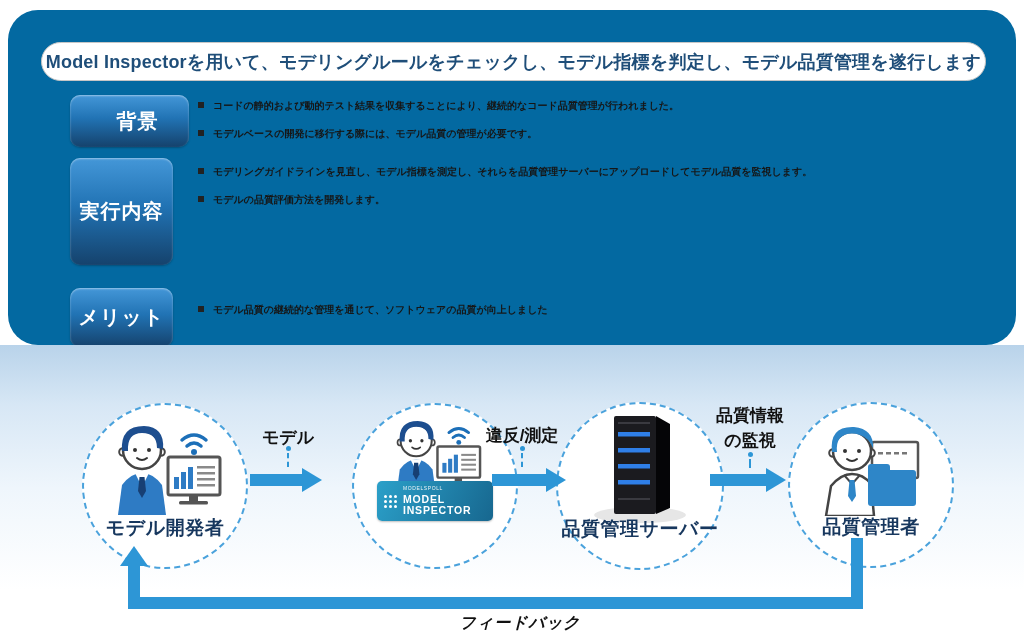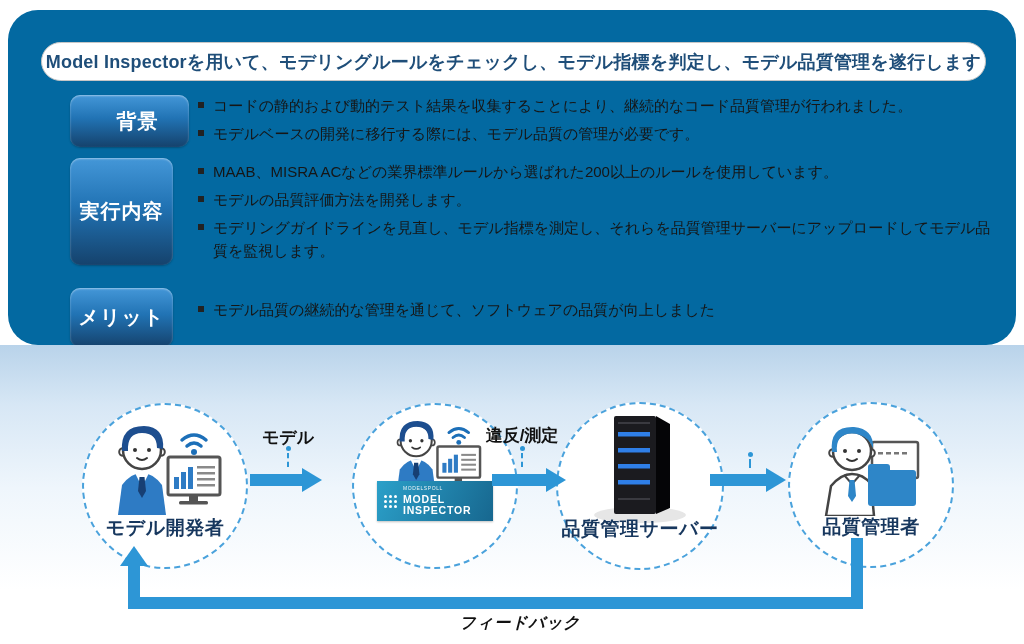--- a/index.html
+++ b/index.html
@@ -33,21 +33,21 @@
   }
   .lbl-bg{top:85px;height:52px;padding-left:16px;}
   .lbl-exec{top:148px;height:107px;}
   .lbl-merit{top:278px;height:59px;}
 
   ul.bullets{
     position:absolute;left:188px;right:24px;margin:0;padding:0;list-style:none;
   }
   ul.bullets li{
     position:relative;padding-left:17px;margin:0 0 5px 0;
-    font-size:15px;font-weight:normal;color:#161616;line-height:23px;
+    font-size:10px;font-weight:bold;color:#161616;line-height:23px;
   }
   ul.bullets li::before{
     content:"";position:absolute;left:2px;top:8px;width:6px;height:6px;background:#222;
   }
   .bl-bg{top:84px;}
   .bl-bg li{margin-bottom:1px;}
   .bl-exec{top:150px;}
   .bl-exec li{margin-bottom:6px;}
   .bl-merit{top:288px;}
 
@@ -68,21 +68,21 @@
     position:absolute;left:-10px;right:-10px;bottom:26px;text-align:center;
     font-size:19px;font-weight:bold;color:#17375E;letter-spacing:.5px;
   }
   .node-icon{position:absolute;top:16px;left:50%;transform:translateX(-50%);}
   .node-2 .node-icon{top:12px;}
   .node-3 .node-icon{top:6px;}
 
   
   .mi-badge{
     position:absolute;top:76px;left:50%;transform:translateX(-50%);
-    width:116px;height:40px;border-radius:0;
+    width:116px;height:40px;border-radius:5px;
     background:linear-gradient(115deg,#2BA0C9 0%,#17678F 100%);
     color:#fff;display:flex;align-items:center;gap:6px;
     padding:20px 7px;box-sizing:border-box;box-shadow:0 1px 2px rgba(0,0,0,.25);
   }
   .mi-dots{display:grid;grid-template-columns:repeat(3,3px);grid-auto-rows:3px;gap:2px;}
   .mi-dots i{background:#fff;border-radius:50%;display:block;}
   .mi-text{display:flex;flex-direction:column;line-height:1.05;}
   .mi-small{font-size:5px;letter-spacing:.6px;margin-bottom:2px;opacity:.9;}
   .mi-line{font-size:10.5px;font-weight:bold;letter-spacing:.8px;}
 
@@ -214,23 +214,22 @@
     </div>
     <ul class="bullets bl-bg">
       <li>コードの静的および動的テスト結果を収集することにより、継続的なコード品質管理が行われました。</li>
       <li>モデルベースの開発に移行する際には、モデル品質の管理が必要です。</li>
     </ul>
 
     <div class="section-label lbl-exec">
       <span>実行内容</span>
     </div>
     <ul class="bullets bl-exec">
-      <li>MAAB、MISRA ACなどの業界標準ルールから選ばれた200以上のルールを使用しています。</li>
+      <li>モデリングガイドラインを見直し、モデル指標を測定し、それらを品質管理サーバーにアップロードしてモデル品質を監視します。</li>
       <li>モデルの品質評価方法を開発します。</li>
-      <li>モデリングガイドラインを見直し、モデル指標を測定し、それらを品質管理サーバーにアップロードしてモデル品質を監視します。</li>
     </ul>
 
     <div class="section-label lbl-merit">
       <span>メリット</span>
     </div>
     <ul class="bullets bl-merit">
       <li>モデル品質の継続的な管理を通じて、ソフトウェアの品質が向上しました</li>
     </ul>
   </div>
 
@@ -293,20 +292,24 @@
         <div class="shaft"></div>
         <div class="head"></div>
       </div>
 
     <div class="arrow-label al1">
       <span>モデル</span>
     </div>
     <div class="arrow-label al2">
       <span>違反/測定</span>
     </div>
+    <div class="arrow-label al3">
+      <span>品質情報</span><br>
+      <span>の監視</span>
+    </div>
 
     <div class="connector c1"></div>
     <div class="connector c2"></div>
     <div class="connector c3"></div>
 
     <div class="fb-right"></div>
     <div class="fb-bottom"></div>
     <div class="fb-up-shaft"></div>
     <div class="fb-up-head"></div>
     <div class="fb-label">フィードバック</div>

